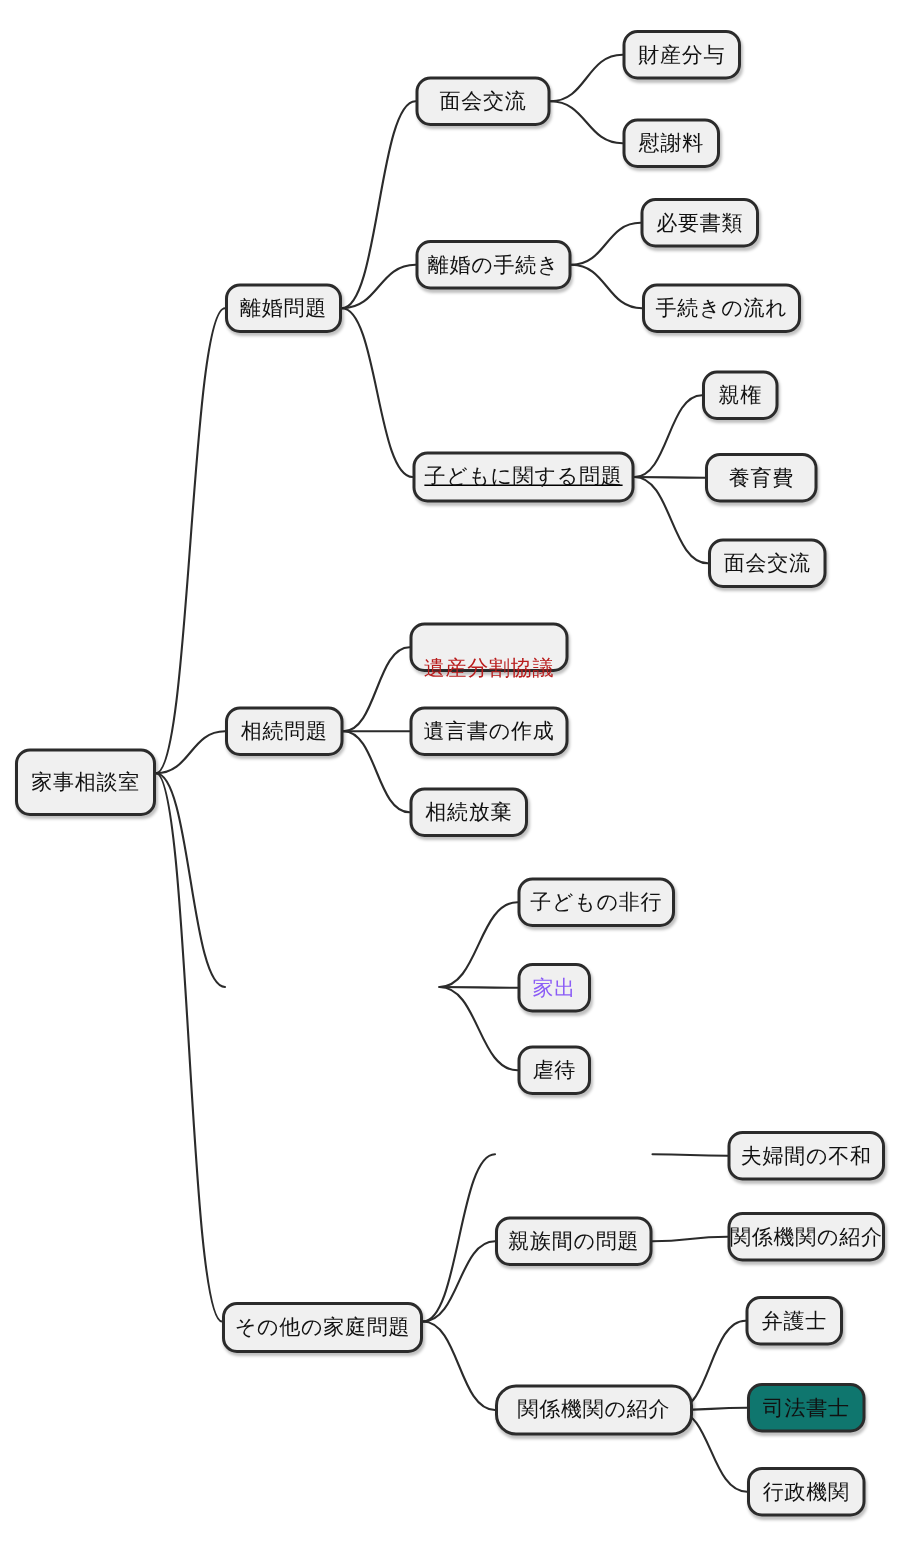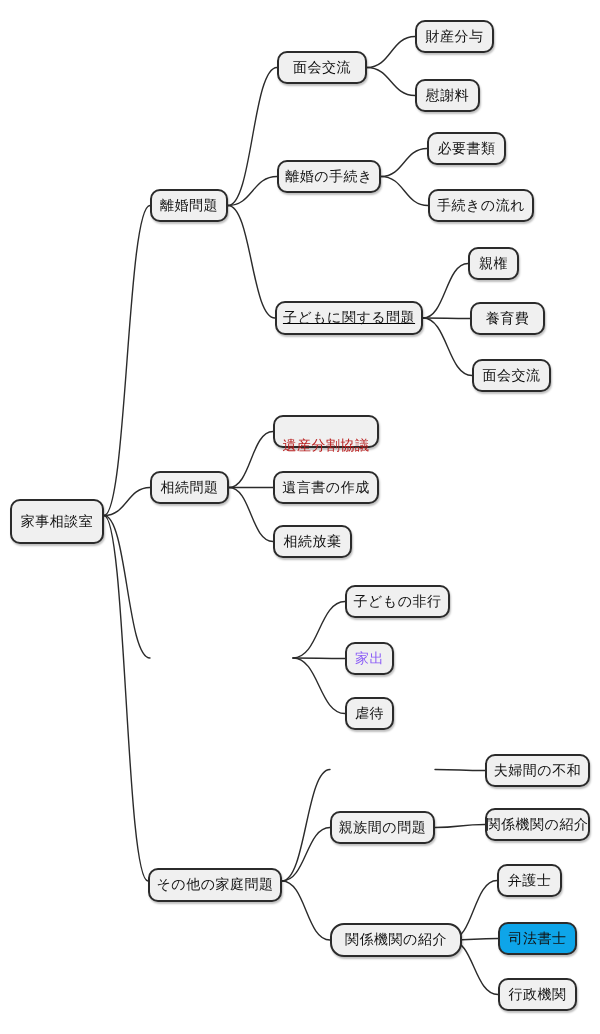--- a/index.html
+++ b/index.html
@@ -143,19 +143,19 @@
     </div>
     <div class="node" style="left: 485px; top: 808px; width: 105px; height: 33px; background: rgb(240, 240, 240); border-color: rgb(43, 43, 43);">
       <span style="color: rgb(17, 17, 17);">関係機関の紹介</span>
     </div>
     <div class="node" style="left: 330px; top: 923px; width: 132px; height: 34px; background: rgb(240, 240, 240); border-color: rgb(43, 43, 43); border-radius: 14px;">
       <span style="color: rgb(17, 17, 17);">関係機関の紹介</span>
     </div>
     <div class="node" style="left: 497px; top: 864px; width: 65px; height: 33px; background: rgb(240, 240, 240); border-color: rgb(43, 43, 43);">
       <span style="color: rgb(17, 17, 17);">弁護士</span>
     </div>
-    <div class="node" style="left: 498px; top: 922px; width: 79px; height: 33px; background: #0ea5e9; border-color: rgb(43, 43, 43);">
+    <div class="node" style="left: 498px; top: 922px; width: 79px; height: 33px; background: #0f766e; border-color: rgb(43, 43, 43);">
       <span style="color: rgb(17, 17, 17);">司法書士</span>
     </div>
     <div class="node" style="left: 498px; top: 978px; width: 79px; height: 33px; background: rgb(240, 240, 240); border-color: rgb(43, 43, 43);">
       <span style="color: rgb(17, 17, 17);">行政機関</span>
     </div>
   </div>
 
 </body></html>

